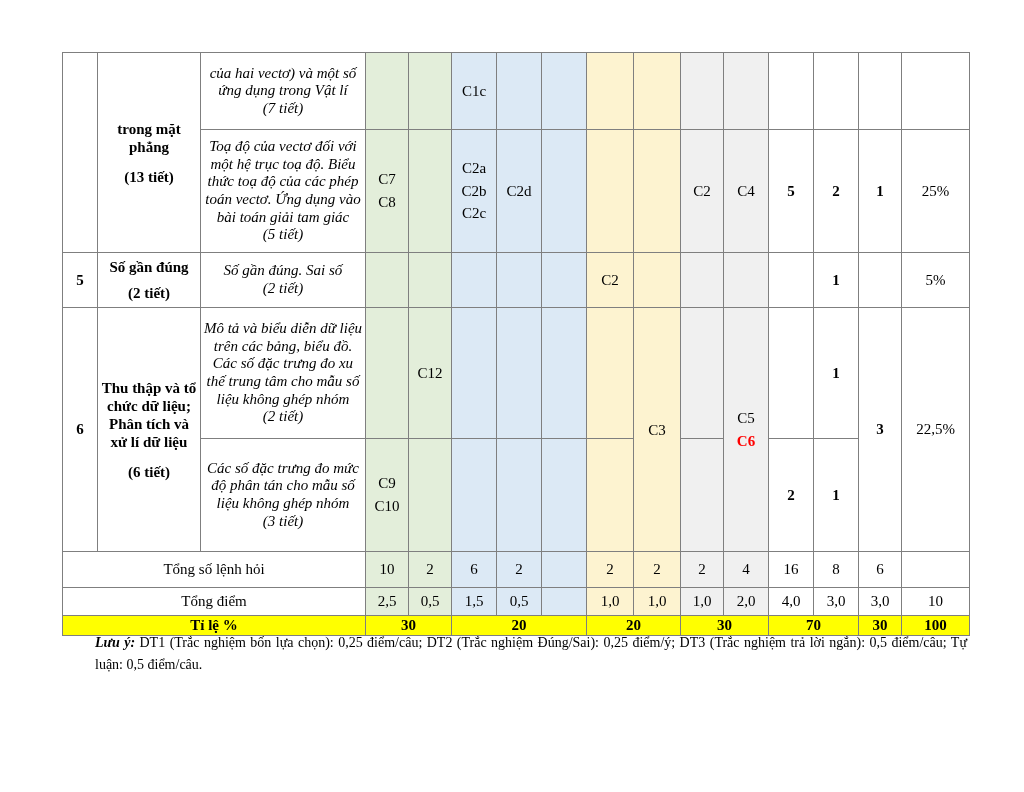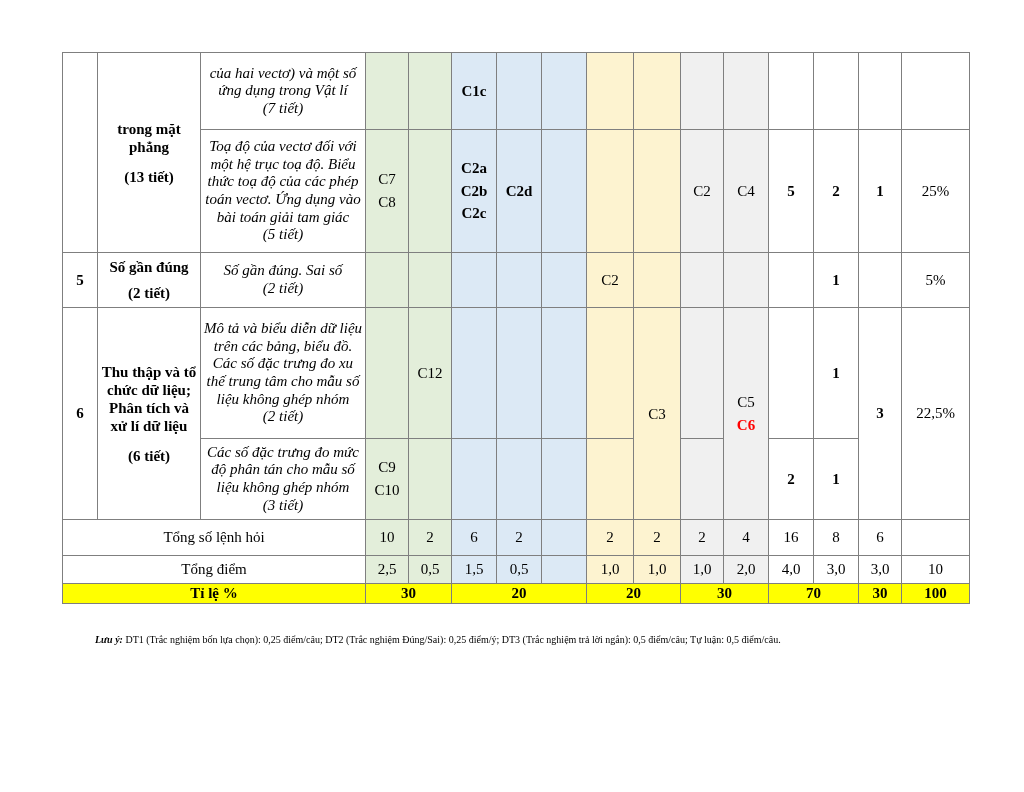--- a/index.html
+++ b/index.html
@@ -3,38 +3,38 @@
 <meta charset="utf-8">
 <style>
   html,body { margin:0; padding:0; background:#ffffff; }
   .page { position:relative; width:1024px; height:792px; background:#fff;
           font-family:"Liberation Serif", serif; color:#000; }
   table.matrix { position:absolute; left:62px; top:52px; border-collapse:collapse;
                  table-layout:fixed; }
   table.matrix td { border:1px solid #7f7f7f; text-align:center; vertical-align:middle;
                     padding:1px 2px; font-size:15px; overflow:hidden; }
   .bg-green { background:var(--green,#e3eeda); }
-  .bg-blue  { background:var(--blue,#dce9f5);font-weight:bold; }
+  .bg-blue  { background:var(--blue,#dce9f5); }
   .bg-cream { background:var(--cream,#fdf3d0); }
   .bg-gray  { background:var(--gray,#f0f0f0); }
   .bg-yellow{ background:var(--yellow,#ffff00); }
   .content { font-style:italic; line-height:1.17; font-size:15px; }
   .content .time { }
   .topic { font-weight:bold; font-size:15.5px; line-height:1.2; }
   .topic .ttime { margin-top:12px; font-weight:bold; }
   .vtop { vertical-align:top; padding-top:4px; }
   .num { font-weight:bold; font-size:16px; }
   .code-line { line-height:1.25; margin:4px 0; }
   .single-code { line-height:1.2; }
   .sum { font-weight:bold; }
   .total-label { font-weight:bold; font-size:16.5px; }
   .totals td { font-weight:normal; }
   .ratio td { font-weight:bold; font-size:15.5px; }
   .c6red { color:var(--red,#ff0000); font-weight:bold; }
-  .note { position:absolute; left:95px; top:632px; width:872px; font-size:10px;
+  .note { position:absolute; left:95px; top:632px; width:872px; font-size:14px;
           line-height:1.55; text-align:justify; }
   .note-label { font-weight:bold; font-style:italic; }
 </style>
 </head>
 <body>
 
 <div class="page">
 
   <table class="matrix">
     <colgroup>
@@ -169,21 +169,21 @@
       <td rowspan="2" class="bg-gray">
         <div class="code-line">C5</div>
         <div class="code-line c6red">C6</div>
       </td>
       <td></td>
       <td class="sum">1</td>
       <td rowspan="2" class="sum">3</td>
       <td rowspan="2">22,5%</td>
     </tr>
 
-    <tr style="height:81px">
+    <tr style="height:113px">
       <td class="content">
         <div>Các số đặc trưng đo mức độ phân tán cho mẫu số liệu không ghép nhóm</div>
         <div class="time">(3 tiết)</div>
       </td>
       <td class="bg-green">
         <div class="code-line">C9</div>
         <div class="code-line">C10</div>
       </td>
       <td class="bg-green"></td>
       <td class="bg-blue"></td>

